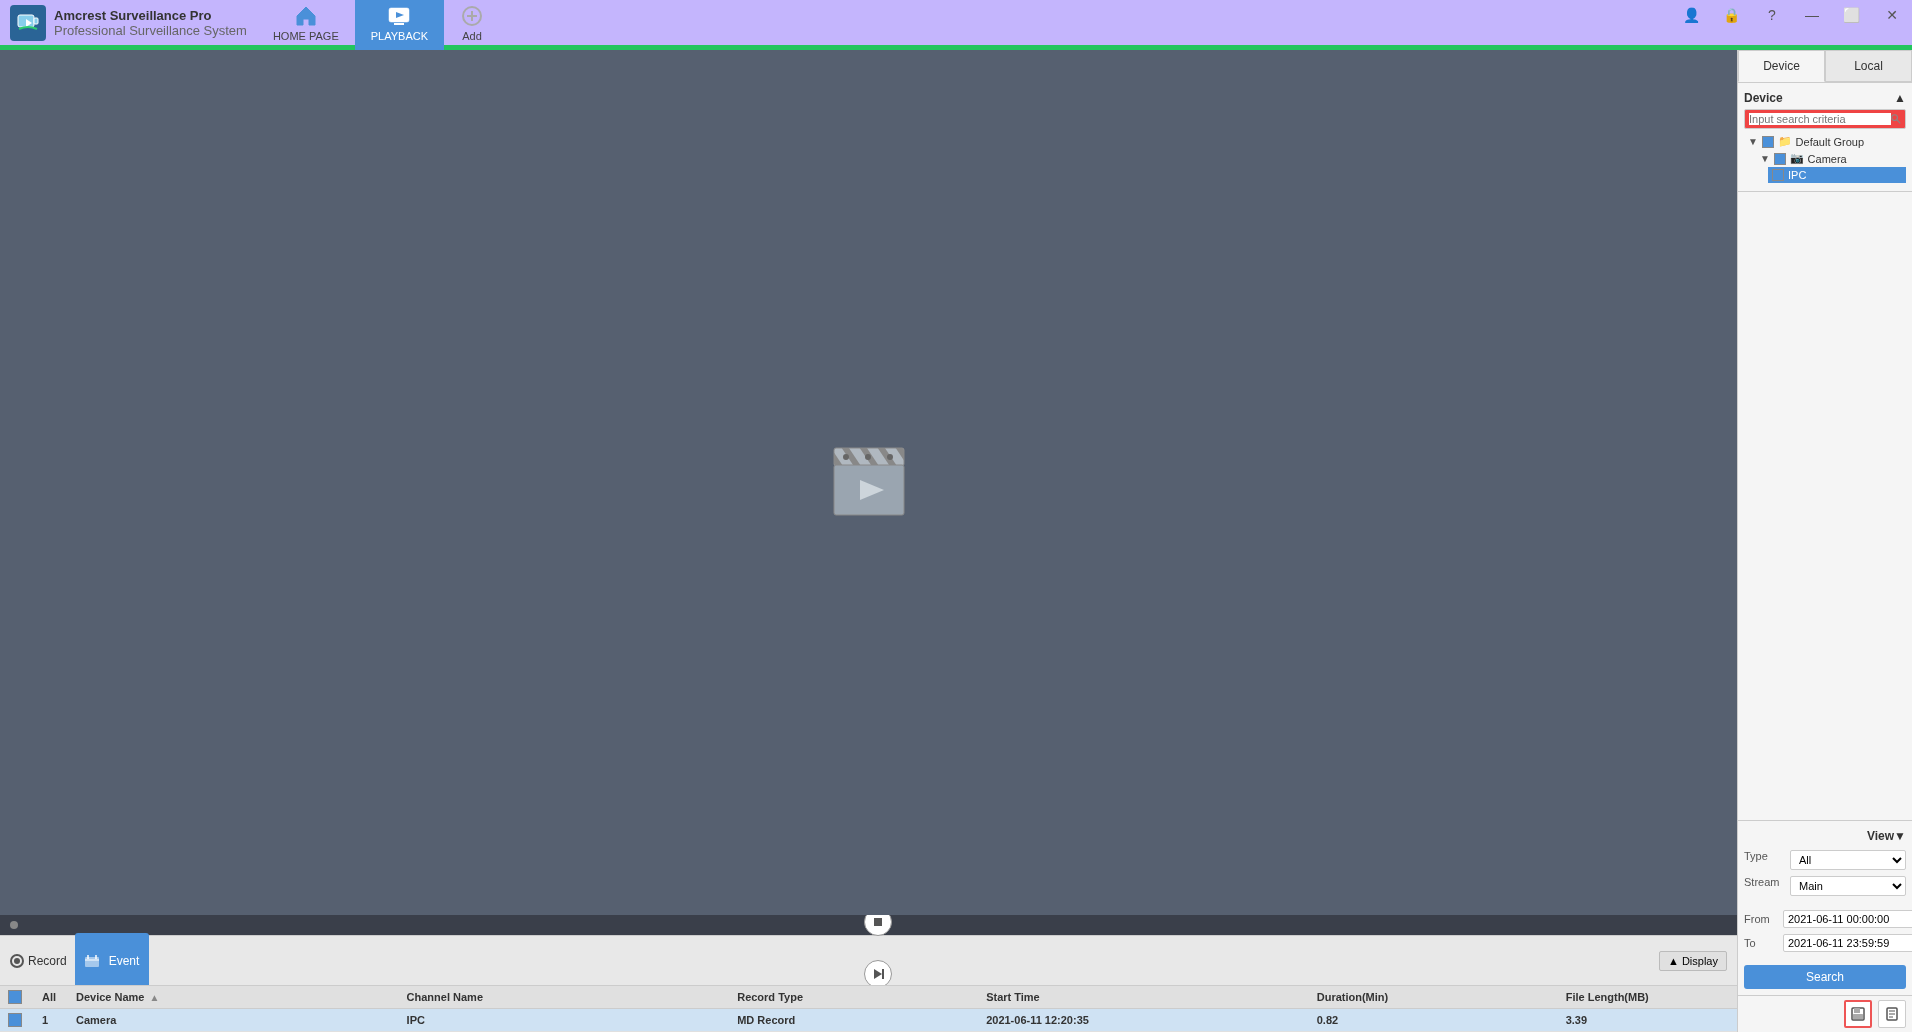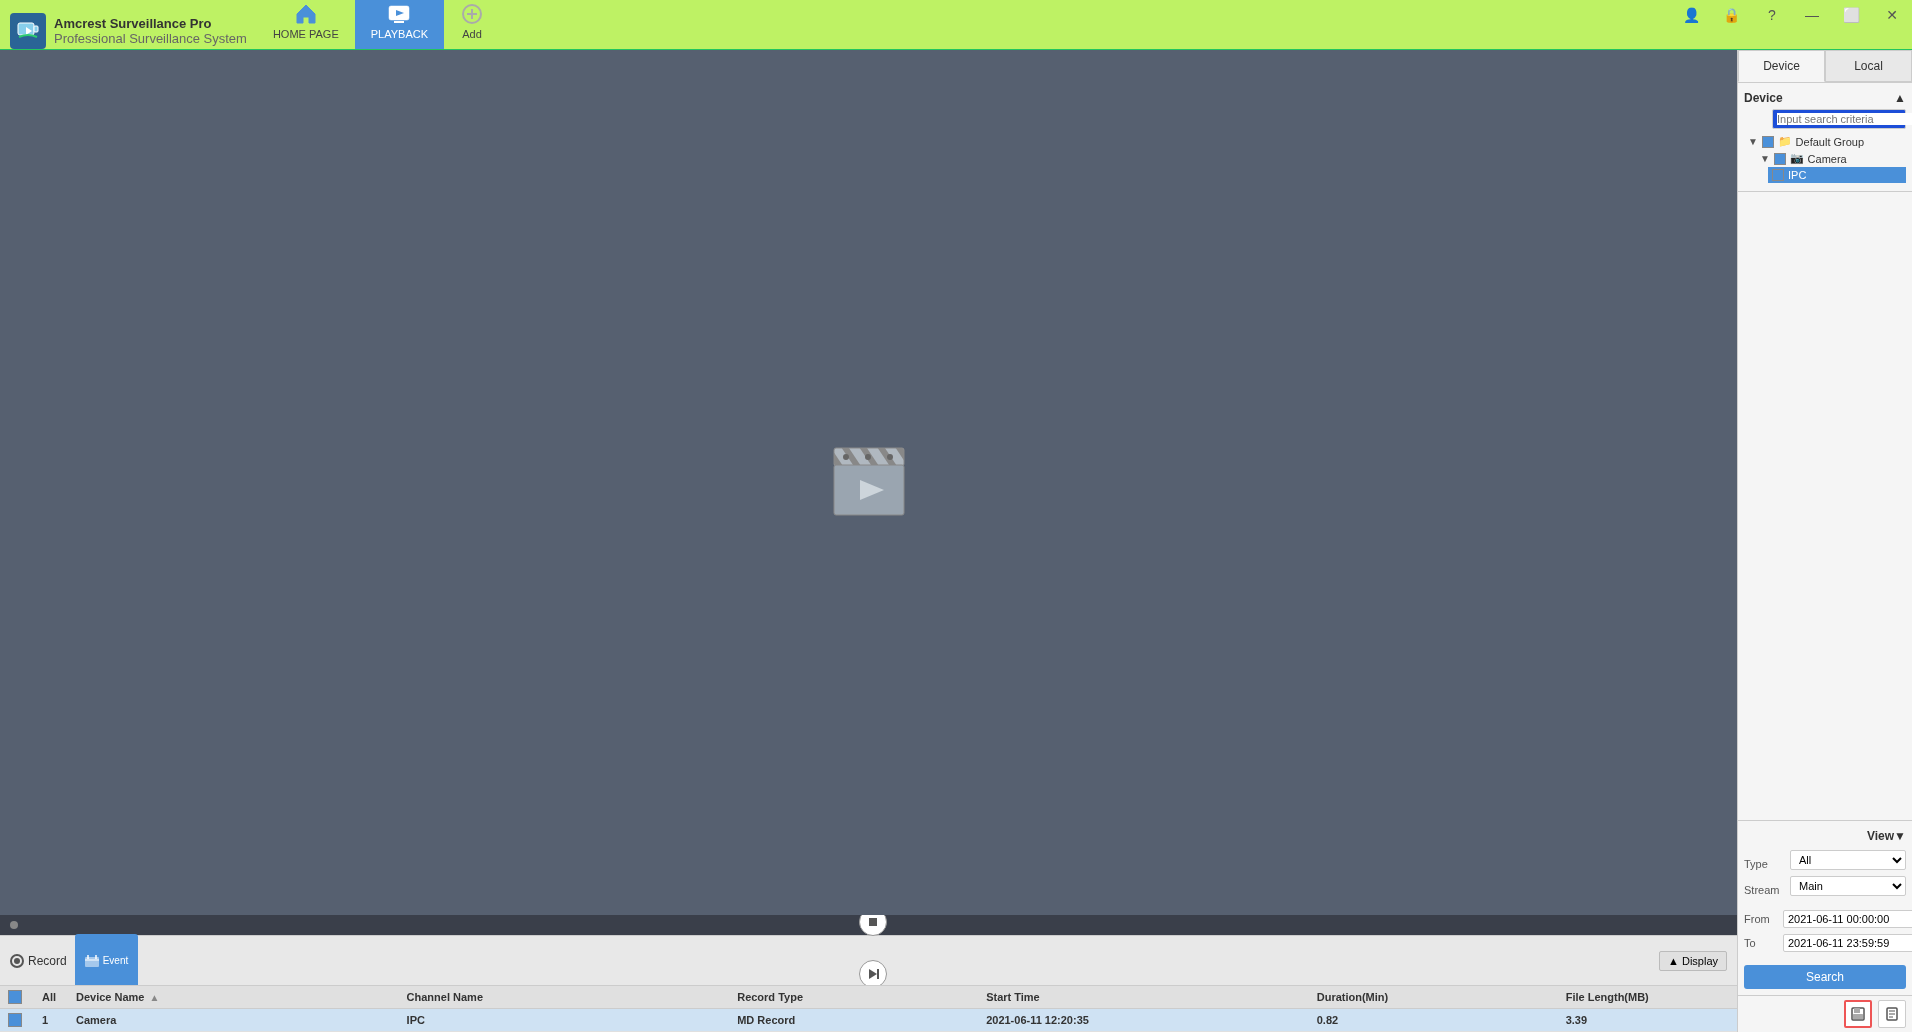--- a/index.html
+++ b/index.html
@@ -1,22 +1,22 @@
 <!DOCTYPE html>
 <html><head>
   <meta charset="utf-8">
   <style>
     * { margin: 0; padding: 0; box-sizing: border-box; }
     body { width: 1912px; height: 1032px; background: #4a5568; font-family: 'Segoe UI', Arial, sans-serif; font-size: 12px; color: #333; overflow: hidden; }
 
     
     #titlebar {
-      width: 100%; height: 50px; background: #bef264;
-      display: flex; align-items: flex-end;
-      border-bottom: 1px solid #22c55e;
+      width: 100%; height: 50px; background: #c4b5fd;
+      display: flex; align-items: center;
+      border-bottom: 5px solid #22c55e;
       position: relative;
     }
     #app-logo {
       display: flex; align-items: center; padding: 0 10px; gap: 8px;
     }
     #app-logo-icon {
       width: 36px; height: 36px; background: #2a6496; border-radius: 4px;
       display: flex; align-items: center; justify-content: center;
     }
     #app-logo-icon svg { width: 24px; height: 24px; }
@@ -79,21 +79,21 @@
       display: flex; align-items: center; padding: 0 10px; gap: 8px;
     }
     .record-radio { display: flex; align-items: center; gap: 4px; cursor: pointer; }
     .radio-circle {
       width: 14px; height: 14px; border: 2px solid #555; border-radius: 50%;
       display: flex; align-items: center; justify-content: center;
     }
     .radio-circle-inner { width: 6px; height: 6px; background: #555; border-radius: 50%; }
     .event-btn {
       background: #4a90d9; color: white; border: none; padding: 21px 10px;
-      border-radius: 3px; cursor: pointer; font-size: 10px; display: flex; align-items: center; gap: 4px;
+      border-radius: 3px; cursor: pointer; font-size: 12px; display: flex; align-items: center; gap: 10px;
     }
 
     .ctrl-spacer { flex: 1; }
     .ctrl-center { display: flex; gap: 24px; flex-direction: column; }
 
     .ctrl-btn {
       width: 28px; height: 28px; border-radius: 50%; border: 1px solid #999;
       background: #fff; display: flex; align-items: center; justify-content: center;
       cursor: pointer;
     }
@@ -158,21 +158,21 @@
     #panel-device-section {
       padding: 4px 6px;
       border-bottom: 1px solid #ccc;
     }
     #panel-device-title {
       display: flex; align-items: center; justify-content: space-between;
       padding: 4px 0; font-size: 12px; font-weight: bold;
     }
     #device-search-box {
       display: flex; align-items: center; border: 1px solid #ccc;
-      background: #1d4ed8; border-radius: 2px; padding: 2px 4px;  margin-left: 28px;
+      background: #ef4444; border-radius: 2px; padding: 2px 4px; 
     }
     #device-search-input {
       border: none; outline: none; font-size: 11px; flex: 1; color: #aaa;
     }
     #device-tree { padding: 4px 0; }
     .tree-item {
       display: flex; align-items: center; gap: 4px; padding: 2px 4px;
       cursor: pointer; font-size: 11px;
     }
     .tree-item.selected { background: #4a90d9; color: white; }
@@ -184,21 +184,21 @@
     .tree-indent2 { margin-left: 24px; }
 
     #panel-view-section {
       padding: 4px 6px; border-top: 1px solid #ccc;
     }
     #view-title {
       display: flex; align-items: center; justify-content: flex-end;
       padding: 4px 0; font-size: 12px; font-weight: bold;
     }
     .view-row {
-      display: flex; align-items: flex-end; gap: 6px; padding: 3px 0; font-size: 11px;
+      display: flex; align-items: flex-start; gap: 6px; padding: 3px 0; font-size: 11px;
     }
     .view-label { color: #555; min-width: 40px; }
     .view-select {
       flex: 1; border: 1px solid #ccc; background: #fff;
       padding: 2px 4px; font-size: 11px; border-radius: 2px;
     }
 
     #panel-date-section { padding: 4px 6px; }
     .date-row { display: flex; align-items: center; gap: 14px; padding: 3px 0; font-size: 11px; }
     .date-label { color: #555; min-width: 25px; }

